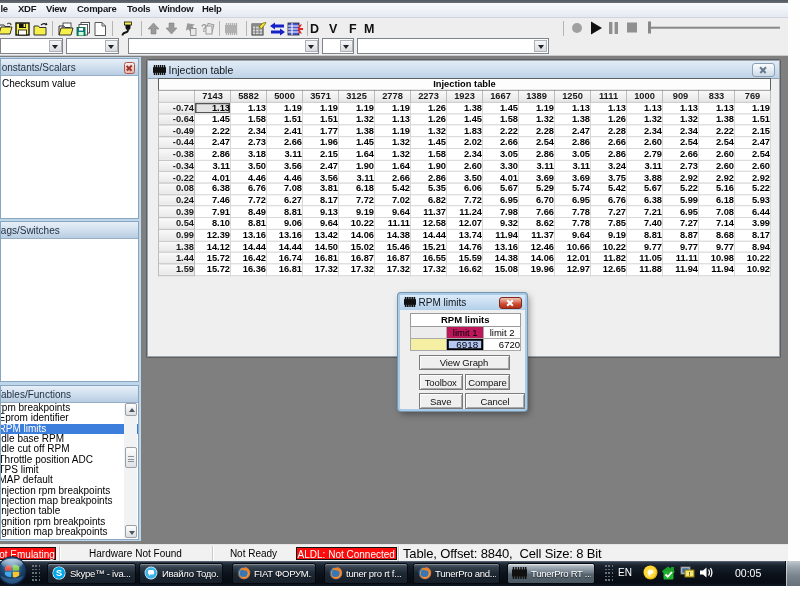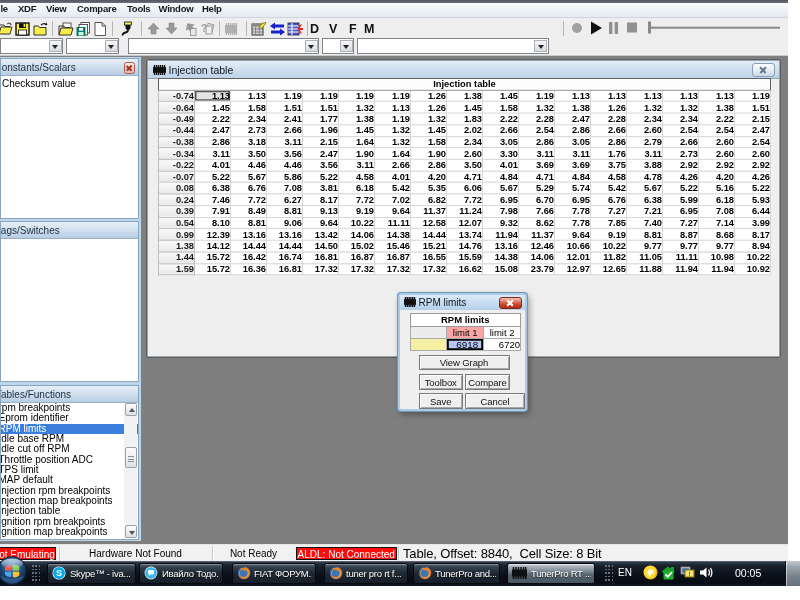--- a/index.html
+++ b/index.html
@@ -316,20 +316,39 @@
         <span>Injection table</span>
         <div id="injclose"></div>
       </div>
 </div>
 <div class="abs" id="bigtbl">
 <table class="grid">
 <tbody>
           <tr>
             <td class="cap" colspan="17">Injection table</td>
           </tr>
+<tr class="hr">
+            <td class="h rh"></td>
+            <td class="h">7143</td>
+            <td class="h">5882</td>
+            <td class="h">5000</td>
+            <td class="h">3571</td>
+            <td class="h">3125</td>
+            <td class="h">2778</td>
+            <td class="h">2273</td>
+            <td class="h">1923</td>
+            <td class="h">1667</td>
+            <td class="h">1389</td>
+            <td class="h">1250</td>
+            <td class="h">1111</td>
+            <td class="h">1000</td>
+            <td class="h">909</td>
+            <td class="h">833</td>
+            <td class="h">769</td>
+          </tr>
 <tr>
             <td class="h rh">-0.74</td>
             <td class="d sel">1.13</td>
             <td class="d">1.13</td>
             <td class="d">1.19</td>
             <td class="d">1.19</td>
             <td class="d">1.19</td>
             <td class="d">1.19</td>
             <td class="d">1.26</td>
             <td class="d">1.38</td>
@@ -424,21 +443,21 @@
             <td class="d">3.50</td>
             <td class="d">3.56</td>
             <td class="d">2.47</td>
             <td class="d">1.90</td>
             <td class="d">1.64</td>
             <td class="d">1.90</td>
             <td class="d">2.60</td>
             <td class="d">3.30</td>
             <td class="d">3.11</td>
             <td class="d">3.11</td>
-            <td class="d">1.76</td>
+            <td class="d">3.24</td>
             <td class="d">3.11</td>
             <td class="d">2.73</td>
             <td class="d">2.60</td>
             <td class="d">2.60</td>
           </tr>
 <tr>
             <td class="h rh">-0.22</td>
             <td class="d">4.01</td>
             <td class="d">4.46</td>
             <td class="d">4.46</td>
@@ -450,39 +469,20 @@
             <td class="d">4.01</td>
             <td class="d">3.69</td>
             <td class="d">3.69</td>
             <td class="d">3.75</td>
             <td class="d">3.88</td>
             <td class="d">2.92</td>
             <td class="d">2.92</td>
             <td class="d">2.92</td>
           </tr>
 <tr>
-            <td class="h rh">-0.07</td>
-            <td class="d">5.22</td>
-            <td class="d">5.67</td>
-            <td class="d">5.86</td>
-            <td class="d">5.22</td>
-            <td class="d">4.58</td>
-            <td class="d">4.01</td>
-            <td class="d">4.20</td>
-            <td class="d">4.71</td>
-            <td class="d">4.84</td>
-            <td class="d">4.71</td>
-            <td class="d">4.84</td>
-            <td class="d">4.58</td>
-            <td class="d">4.78</td>
-            <td class="d">4.26</td>
-            <td class="d">4.20</td>
-            <td class="d">4.26</td>
-          </tr>
-<tr>
             <td class="h rh">0.08</td>
             <td class="d">6.38</td>
             <td class="d">6.76</td>
             <td class="d">7.08</td>
             <td class="d">3.81</td>
             <td class="d">6.18</td>
             <td class="d">5.42</td>
             <td class="d">5.35</td>
             <td class="d">6.06</td>
             <td class="d">5.67</td>
@@ -612,21 +612,21 @@
             <td class="h rh">1.59</td>
             <td class="d">15.72</td>
             <td class="d">16.36</td>
             <td class="d">16.81</td>
             <td class="d">17.32</td>
             <td class="d">17.32</td>
             <td class="d">17.32</td>
             <td class="d">17.32</td>
             <td class="d">16.62</td>
             <td class="d">15.08</td>
-            <td class="d">23.79</td>
+            <td class="d">19.96</td>
             <td class="d">12.97</td>
             <td class="d">12.65</td>
             <td class="d">11.88</td>
             <td class="d">11.94</td>
             <td class="d">11.94</td>
             <td class="d">10.92</td>
           </tr>
 </tbody>
       </table>
 </div>
@@ -645,21 +645,21 @@
         <span>RPM limits</span>
         <div id="rpmclose"></div>
       </div>
   <table class="minitbl">
     <tbody>
           <tr>
             <td class="mcap" colspan="3">RPM limits</td>
           </tr>
     <tr>
             <td class="mh" style="background:#ececec;width:34px"></td>
-            <td class="mh" style="background:#fca5a5;width:37px">limit 1</td>
+            <td class="mh" style="background:#be185d;width:37px">limit 1</td>
             <td class="mh" style="background:#fdfdfd;width:35px">limit 2</td>
           </tr>
     <tr>
             <td class="md" style="background:#f4efa3"></td>
             <td class="md" style="background:#b5c7f2;box-shadow:0 0 0 1.8px #000 inset;padding-right:5px;font-size:9.8px">6918</td>
             <td class="md" style="background:#fff">6720</td>
           </tr>
   </tbody>
       </table>
   <div class="btn" style="left:19px;top:60px;width:91px;height:15.5px;line-height:14px">View Graph</div>

